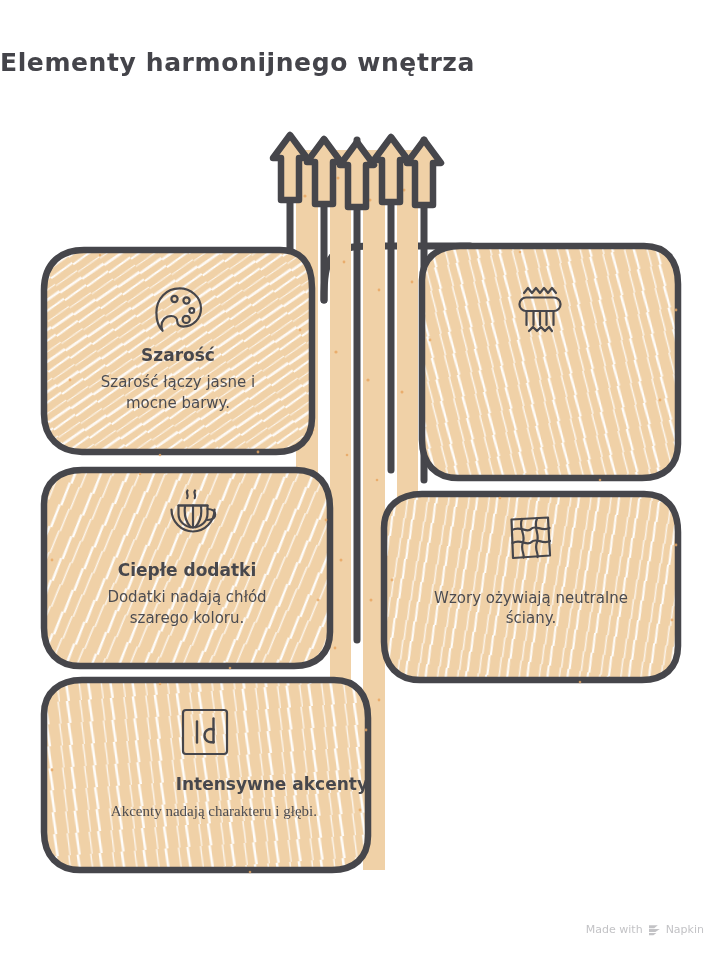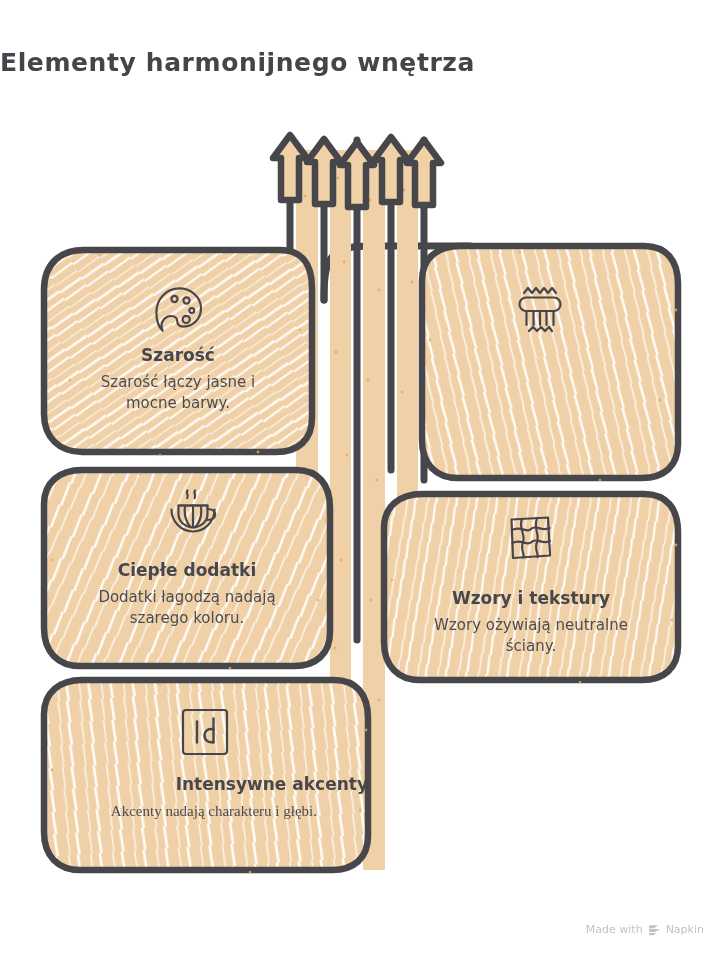--- a/index.html
+++ b/index.html
@@ -330,25 +330,24 @@
 <div class="card-text" style="left:44px; top:345px; width:268px;">
   <p class="card-title">Szarość</p>
   <p class="card-desc" style="max-width:205px;margin-left:auto;margin-right:auto;">Szarość łączy jasne i mocne barwy.</p>
 </div>
 
 <div class="card-text" style="left:422px; top:346px; width:256px;">
 </div>
 
 <div class="card-text" style="left:44px; top:560px; width:286px;">
   <p class="card-title">Ciepłe dodatki</p>
-  <p class="card-desc" style="max-width:200px;margin-left:auto;margin-right:auto;">Dodatki łagodzą nadają szarego koloru.</p>
+  <p class="card-desc" style="max-width:200px;margin-left:auto;margin-right:auto;">Dodatki nadają chłód szarego koloru.</p>
 </div>
 
 <div class="card-text" style="left:384px; top:588px; width:294px;">
-  <p class="card-title">Wzory i tekstury</p>
   <p class="card-desc" style="max-width:218px;margin-left:auto;margin-right:auto;">Wzory ożywiają neutralne ściany.</p>
 </div>
 
 <div class="card-text" style="left:44px; top:774px; width:324px;text-align:right;">
   <p class="card-title">Intensywne akcenty</p>
   <p class="card-desc" style="max-width:222px;margin-left:auto;margin-right:auto;font-family:Liberation Serif, serif;">Akcenty nadają charakteru i głębi.</p>
 </div>
 
 <div class="footer-brand">
   <span>Made with</span>

